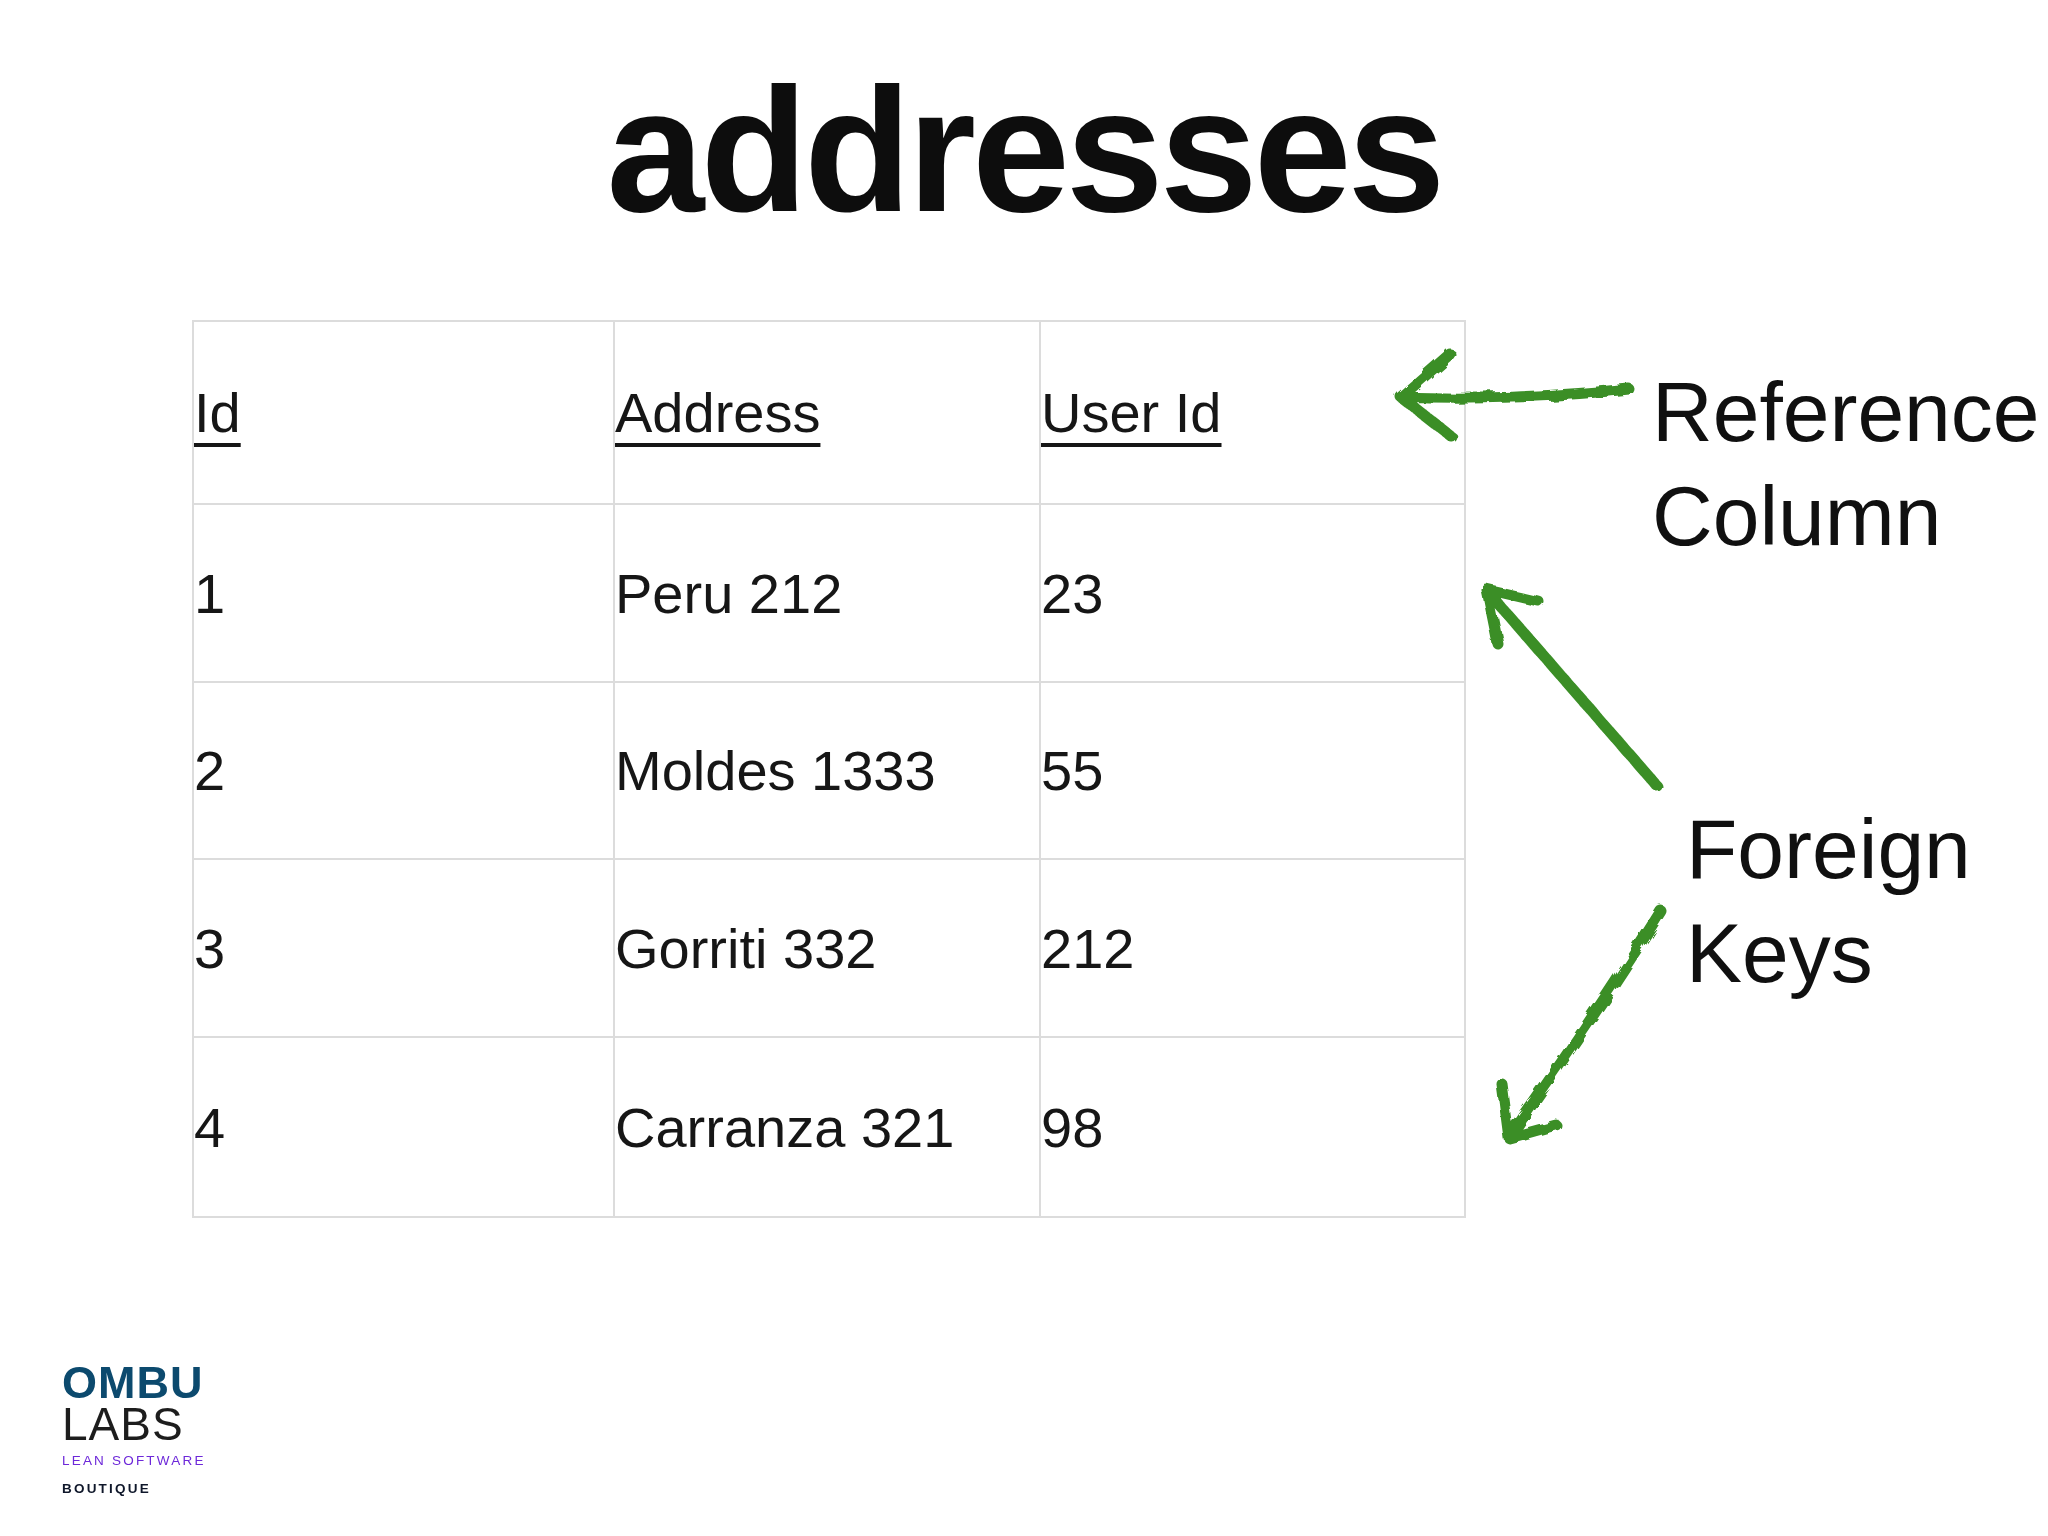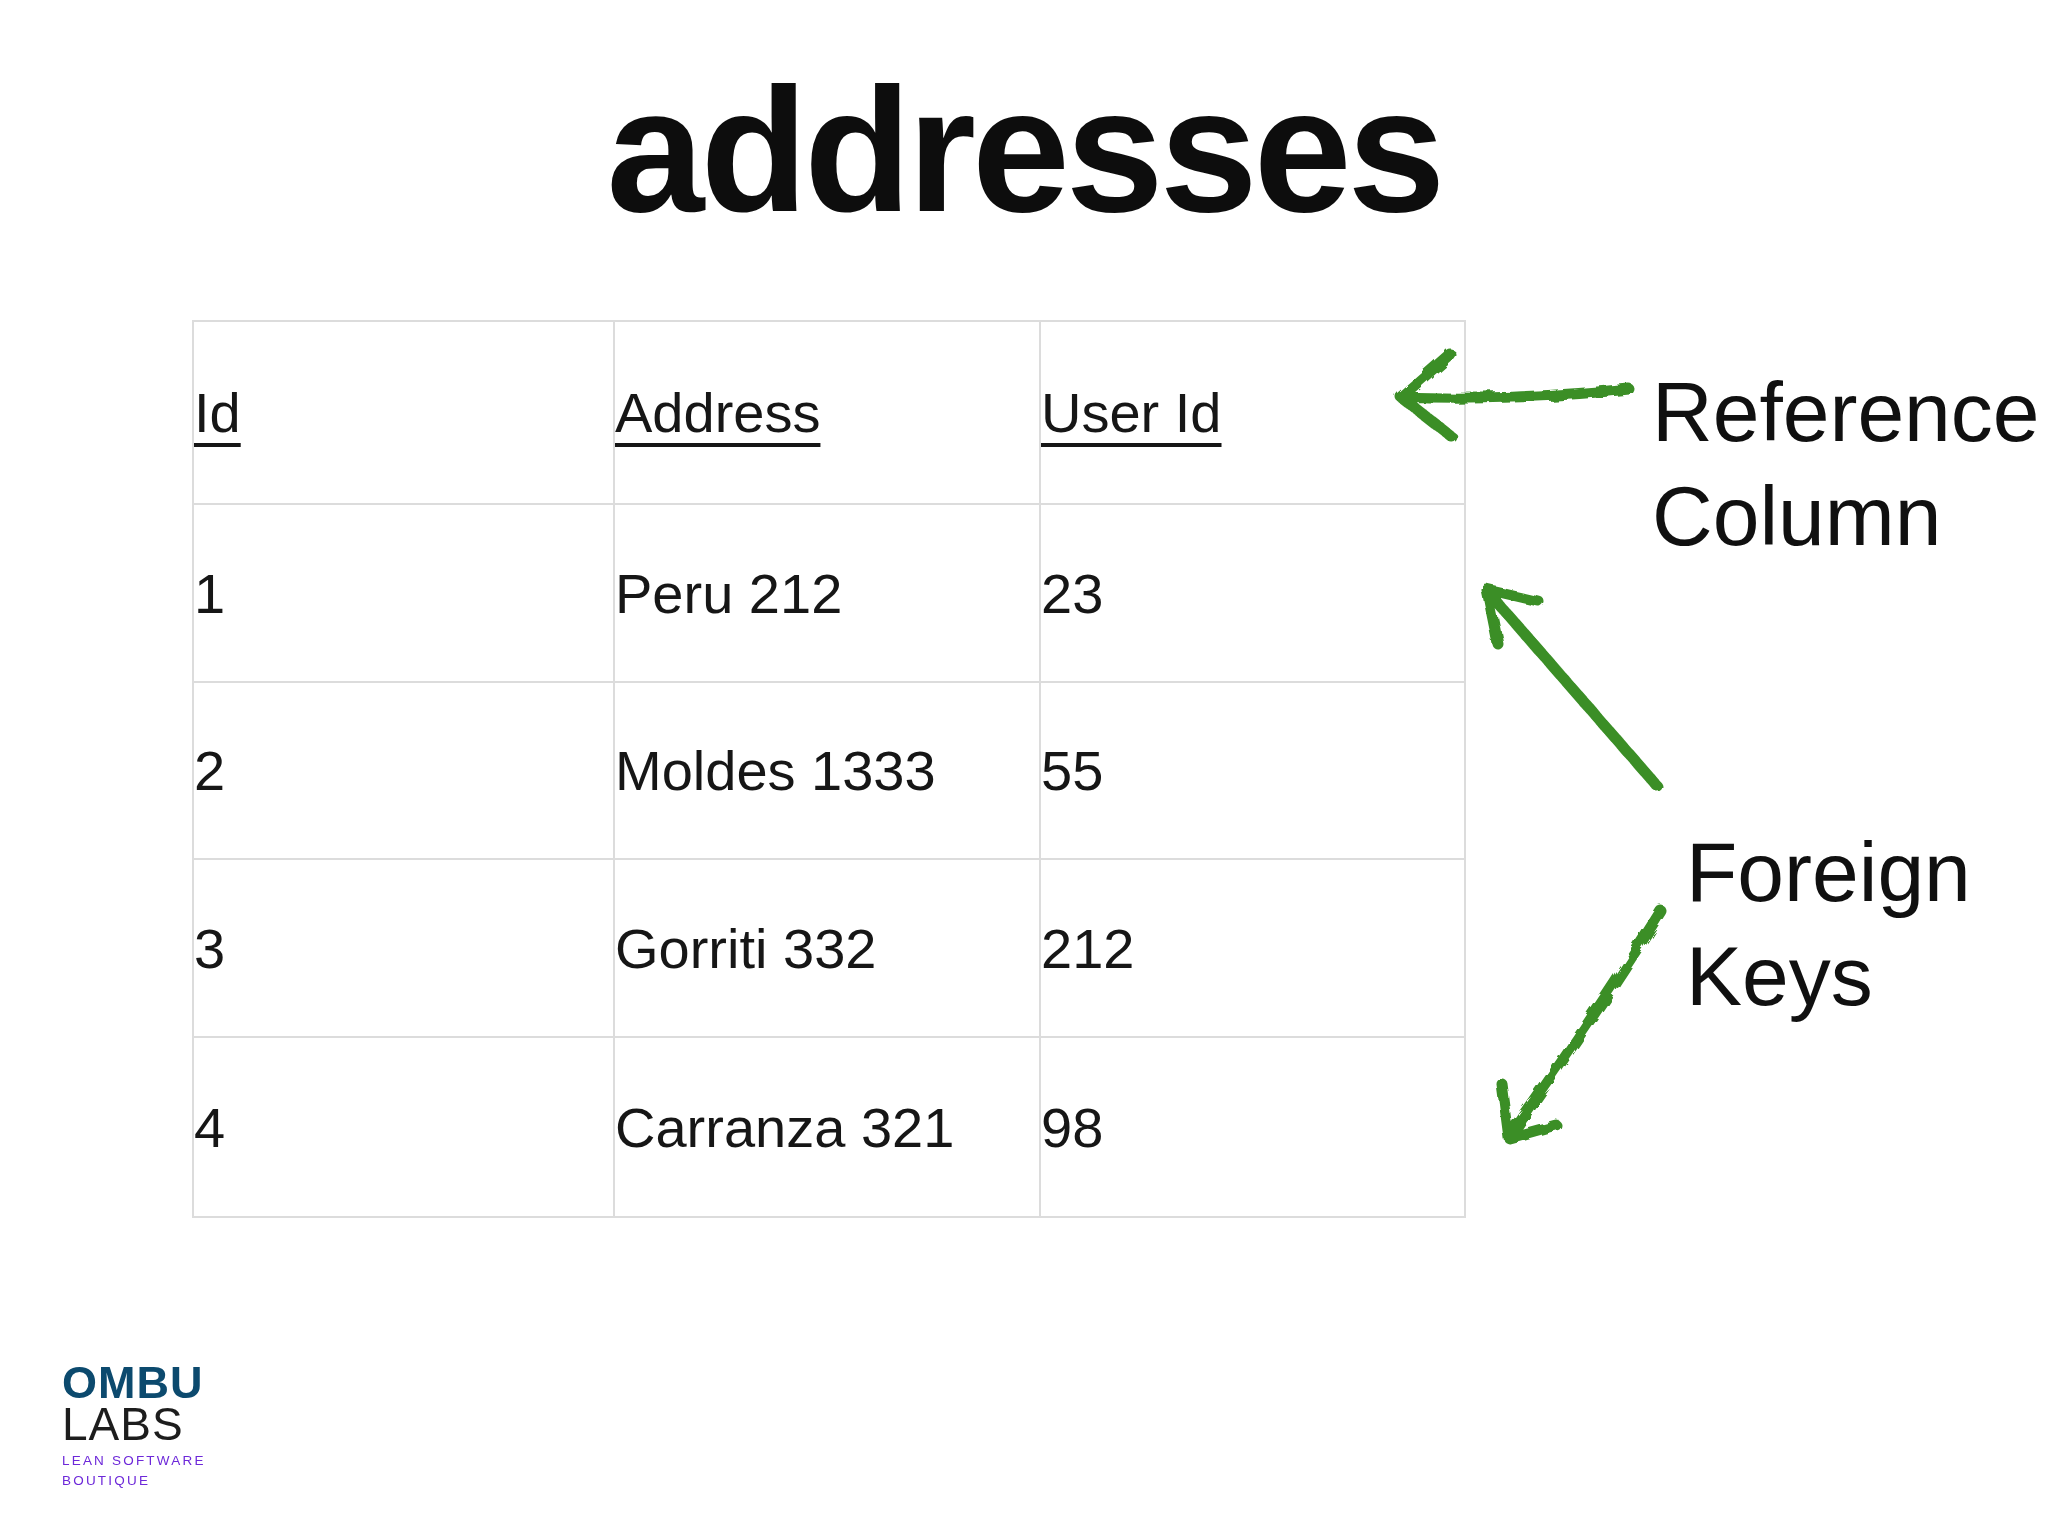--- a/index.html
+++ b/index.html
@@ -43,27 +43,27 @@
   }
   
   .arrows{position:absolute;left:0;top:0;pointer-events:none;}
   
   .ann{
     position:absolute;
     font-size:84px;font-weight:500;line-height:104px;color:#101010;
     white-space:nowrap;
   }
   .ann.ref{left:1652px;top:360px;}
-  .ann.fk{left:1686px;top:820px;}
+  .ann.fk{left:1686px;top:797px;}
   
   .logo{position:absolute;left:62px;top:1362px;}
   .logo-ombu{font-size:45px;font-weight:700;letter-spacing:1px;line-height:42px;color:#0c4a6e;}
   .logo-labs{font-size:46px;font-weight:400;letter-spacing:1px;line-height:40px;color:#1d1d1d;}
   .logo-tag1{font-size:13.5px;font-weight:500;letter-spacing:2.2px;line-height:15px;margin-top:9px;color:#6d28d9;}
-  .logo-tag2{font-size:13.5px;font-weight:400;letter-spacing:2.2px;line-height:15px;margin-top:5px;color:#6d28d9;}
+  .logo-tag2{font-size:13.5px;font-weight:700;letter-spacing:2.2px;line-height:15px;margin-top:13px;color:#0f172a;}
 </style>
 </head>
 <body>
 
 <div id="stage">
 
   <div class="slide-title">addresses</div>
 
   <div class="tbl">
     <div class="cell hdr">

